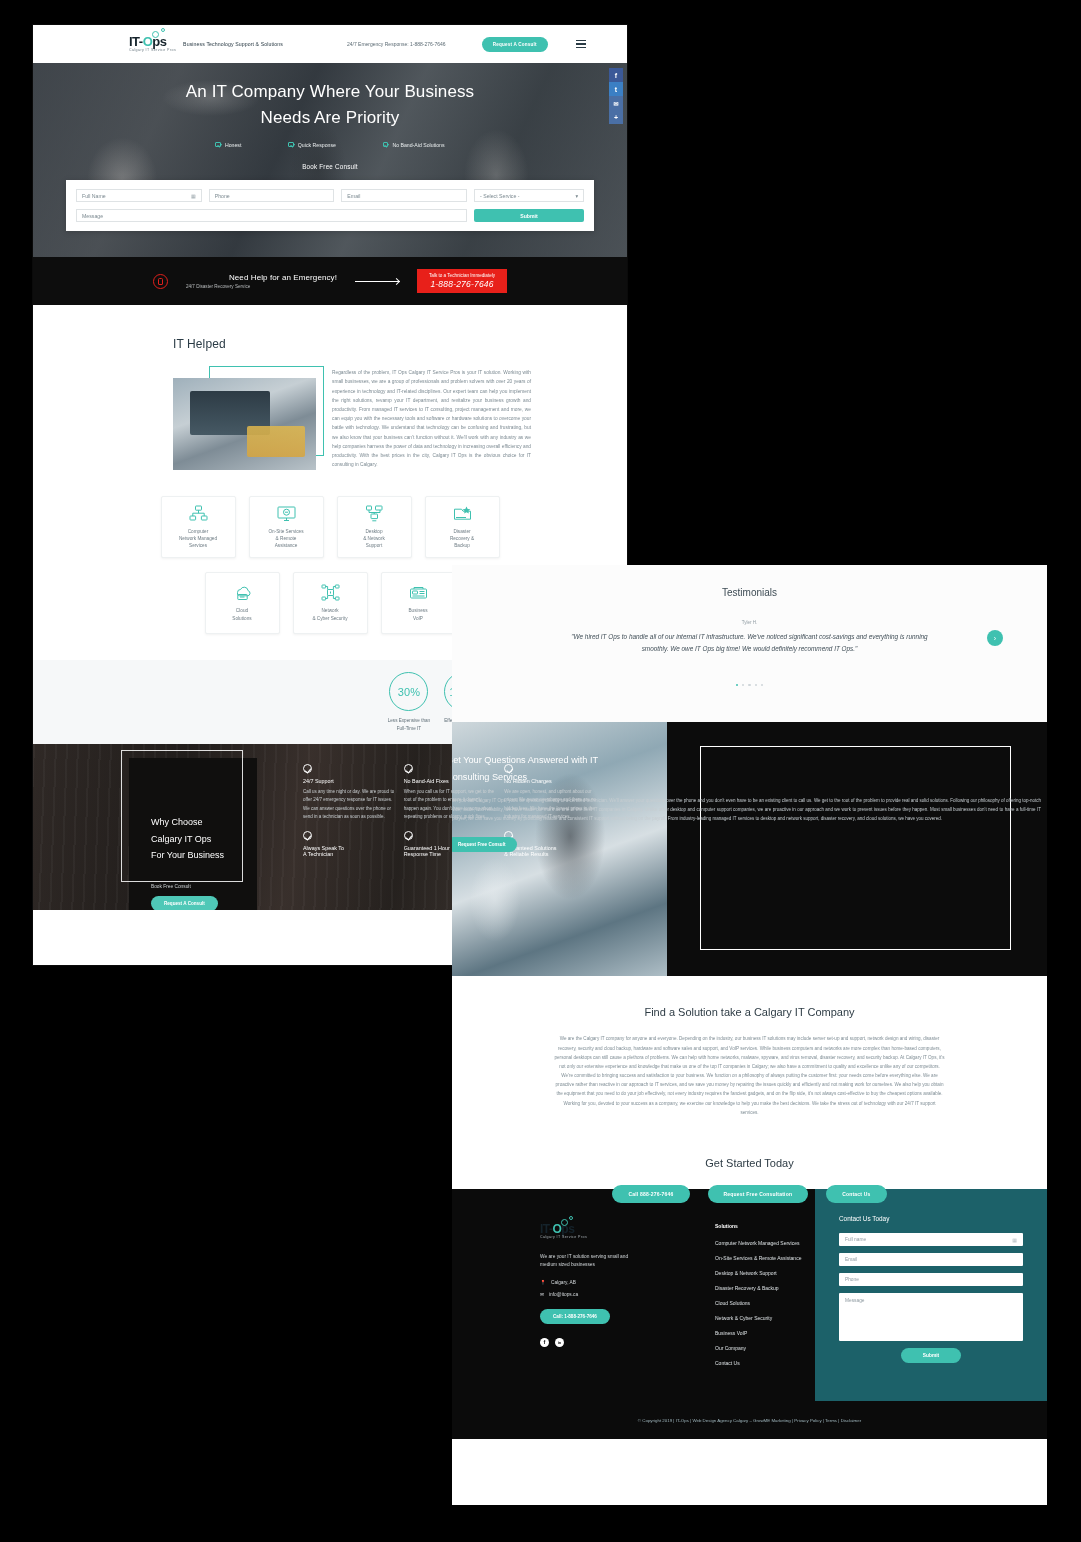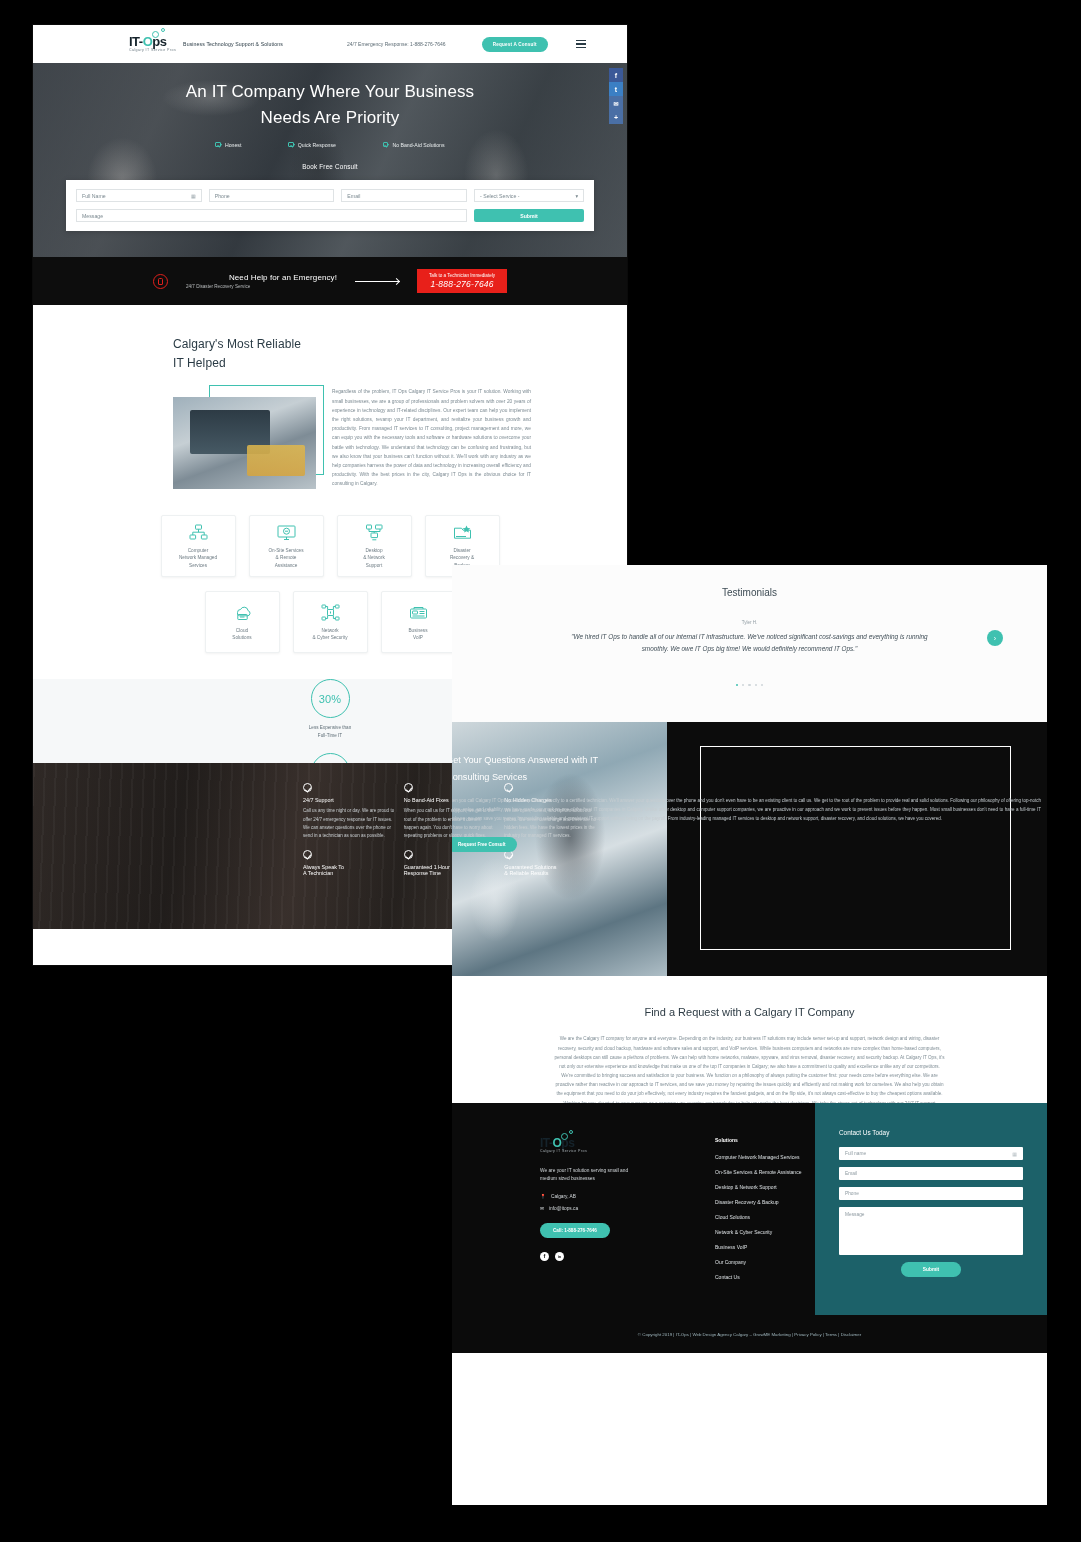--- a/index.html
+++ b/index.html
@@ -162,21 +162,21 @@
     border-radius:2px; box-shadow:0 1px 3px rgba(0,0,0,.055);
     display:flex; flex-direction:column; align-items:center; justify-content:center; gap:6px;
     padding:0 5px;
   }
   .svc-icon svg { display:block; }
   .svc-label{ font-size:4.7px; color:#6d7b83; line-height:1.55; text-align:center;}
 
   
   .stats {
     background:#f6f8f9; height:84px; display:flex; align-items:center;
-    justify-content:space-between; gap:14px; margin-top:26px;flex-direction:column;
+    justify-content:flex-end; gap:14px; margin-top:26px;
   }
   .stat { text-align:center; }
   .stat-circle{
     width:39px; height:39px; border:1.1px solid #3fc1b0; border-radius:50%;
     display:flex; align-items:center; justify-content:center; margin:0 auto;
   }
   .stat-num{ font-size:11px; color:#3fc1b0; letter-spacing:0.2px;}
   .stat-label{ font-size:4.6px; color:#5f6e77; margin-top:6px; line-height:1.6;}
   .stats-cta { text-align:center; margin-left:8px;}
   .stats-cta .bfc{ font-size:5px; color:#4a5a63;}
@@ -430,21 +430,20 @@
       </div>
       <div class="emerg-arrow"></div>
       <button class="emerg-btn">
         <span class="l1">Talk to a Technician Immediately</span>
         <span class="l2">1-888-276-7646</span>
       </button>
     </div>
 
     <div class="about">
       <h2 class="about-h">
-        <div>Calgary's Most Reliable</div>
         <div>IT Helped</div>
       </h2>
       <div class="about-body">
         <div class="about-img-wrap">
           <div class="about-img-frame"></div>
           <div class="about-img"></div>
         </div>
         <div class="about-p">Regardless of the problem, IT Ops Calgary IT Service Pros is your IT solution. Working with small businesses, we are a group of professionals and problem solvers with over 20 years of experience in technology and IT-related disciplines. Our expert team can help you implement the right solutions, revamp your IT department, and revitalize your business growth and productivity. From managed IT services to IT consulting, project management and more, we can equip you with the necessary tools and software or hardware solutions to overcome your battle with technology. We understand that technology can be confusing and frustrating, but we also know that your business can't function without it. We'll work with any industry as we help companies harness the power of data and technology in increasing overall efficiency and productivity. With the best prices in the city, Calgary IT Ops is the obvious choice for IT consulting in Calgary.</div>
       </div>
     </div>
@@ -567,20 +566,30 @@
         <div class="stat-label" style="white-space:pre-line">Clients Helped Over
 20 Years</div>
       </div>
       <div class="stats-cta">
         <div class="bfc">Book Free Consult</div>
         <button class="stats-btn">Request A Consult</button>
       </div>
     </div>
 
     <div class="why">
+      <div class="why-left">
+        <div class="why-left-frame"></div>
+        <div class="why-h">
+          <div>Why Choose</div>
+          <div>Calgary IT Ops</div>
+          <div>For Your Business</div>
+        </div>
+        <div class="why-bfc">Book Free Consult</div>
+        <button class="why-btn">Request A Consult</button>
+      </div>
       <div class="why-grid">
         <div class="why-item">
             <div class="why-ic"></div>
             <div class="why-t" style="white-space:pre-line">24/7 Support</div>
             <div class="why-d">Call us any time night or day. We are proud to offer 24/7 emergency response for IT issues. We can answer questions over the phone or send in a technician as soon as possible.</div>
           </div>
         <div class="why-item">
             <div class="why-ic"></div>
             <div class="why-t" style="white-space:pre-line">No Band-Aid Fixes</div>
             <div class="why-d">When you call us for IT support, we get to the root of the problem to ensure it doesn't happen again. You don't have to worry about repeating problems or sloppy, quick fixes.</div>
@@ -640,23 +649,31 @@
         <h3 class="consult-h">
           <div>Get Your Questions Answered with IT</div>
           <div>Consulting Services</div>
         </h3>
         <div class="consult-p">When you call Calgary IT Ops, you'll be speaking directly to a certified technician. We'll answer your questions over the phone and you don't even have to be an existing client to call us. We get to the root of the problem to provide real and solid solutions. Following our philosophy of offering top-notch service, value, and reliability, we have made our mark as one of the best IT companies in Calgary. Unlike other desktop and computer support companies, we are proactive in our approach and we work to prevent issues before they happen. Most small businesses don't need to have a full-time IT employee; we can save you money by providing reliable and consistent IT support without being on the payroll. From industry-leading managed IT services to desktop and network support, disaster recovery, and cloud solutions, we have you covered.</div>
         <button class="consult-btn">Request Free Consult</button>
       </div>
     </div>
 
     <div class="find">
-      <h2 class="find-h">Find a Request with a Calgary IT Company</h2>
+      <h2 class="find-h">Find a Solution take a Calgary IT Company</h2>
       <div class="find-p">We are the Calgary IT company for anyone and everyone. Depending on the industry, our business IT solutions may include server set-up and support, network design and wiring, disaster recovery, security and cloud backup, hardware and software sales and support, and VoIP services. While business computers and networks are more complex than home-based computers, personal desktops can still cause a plethora of problems. We can help with home networks, malware, spyware, and virus removal, disaster recovery, and security backup. At Calgary IT Ops, it's not only our extensive experience and knowledge that make us one of the top IT companies in Calgary; we also have a commitment to quality and excellence unlike any of our competitors. We're committed to bringing success and satisfaction to your business. We function on a philosophy of always putting the customer first: your needs come before everything else. We are proactive rather than reactive in our approach to IT services, and we save you money by repairing the issues quickly and efficiently and not making work for ourselves. We also help you obtain the equipment that you need to do your job effectively, not every industry requires the fanciest gadgets, and on the flip side, it's not always cost-effective to buy the cheapest options available. Working for you, devoted to your success as a company, we exercise our knowledge to help you make the best decisions. We take the stress out of technology with our 24/7 IT support services.</div>
 
+      <div class="started">
+        <h2 class="started-h">Get Started Today</h2>
+        <div class="started-btns">
+          <button class="started-btn">Call 888-276-7646</button>
+          <button class="started-btn">Request Free Consultation</button>
+          <button class="started-btn">Contact Us</button>
+        </div>
+      </div>
     </div>
 
     <div class="footer">
       <div class="footer-left">
         <div>
           <div class="logo">
             <div class="logo-main" style="font-size:12px"><span>IT-</span><span class="teal">O</span><span>ps</span><i class="logo-o" style="left:21px;top:-4px"></i><i class="logo-o2" style="left:29px;top:-7px"></i></div>
             <div class="logo-sub" style="color:#aab3b8">Calgary IT Service Pros</div>
           </div>
           <div class="f-desc">We are your IT solution serving small and medium sized businesses</div>

